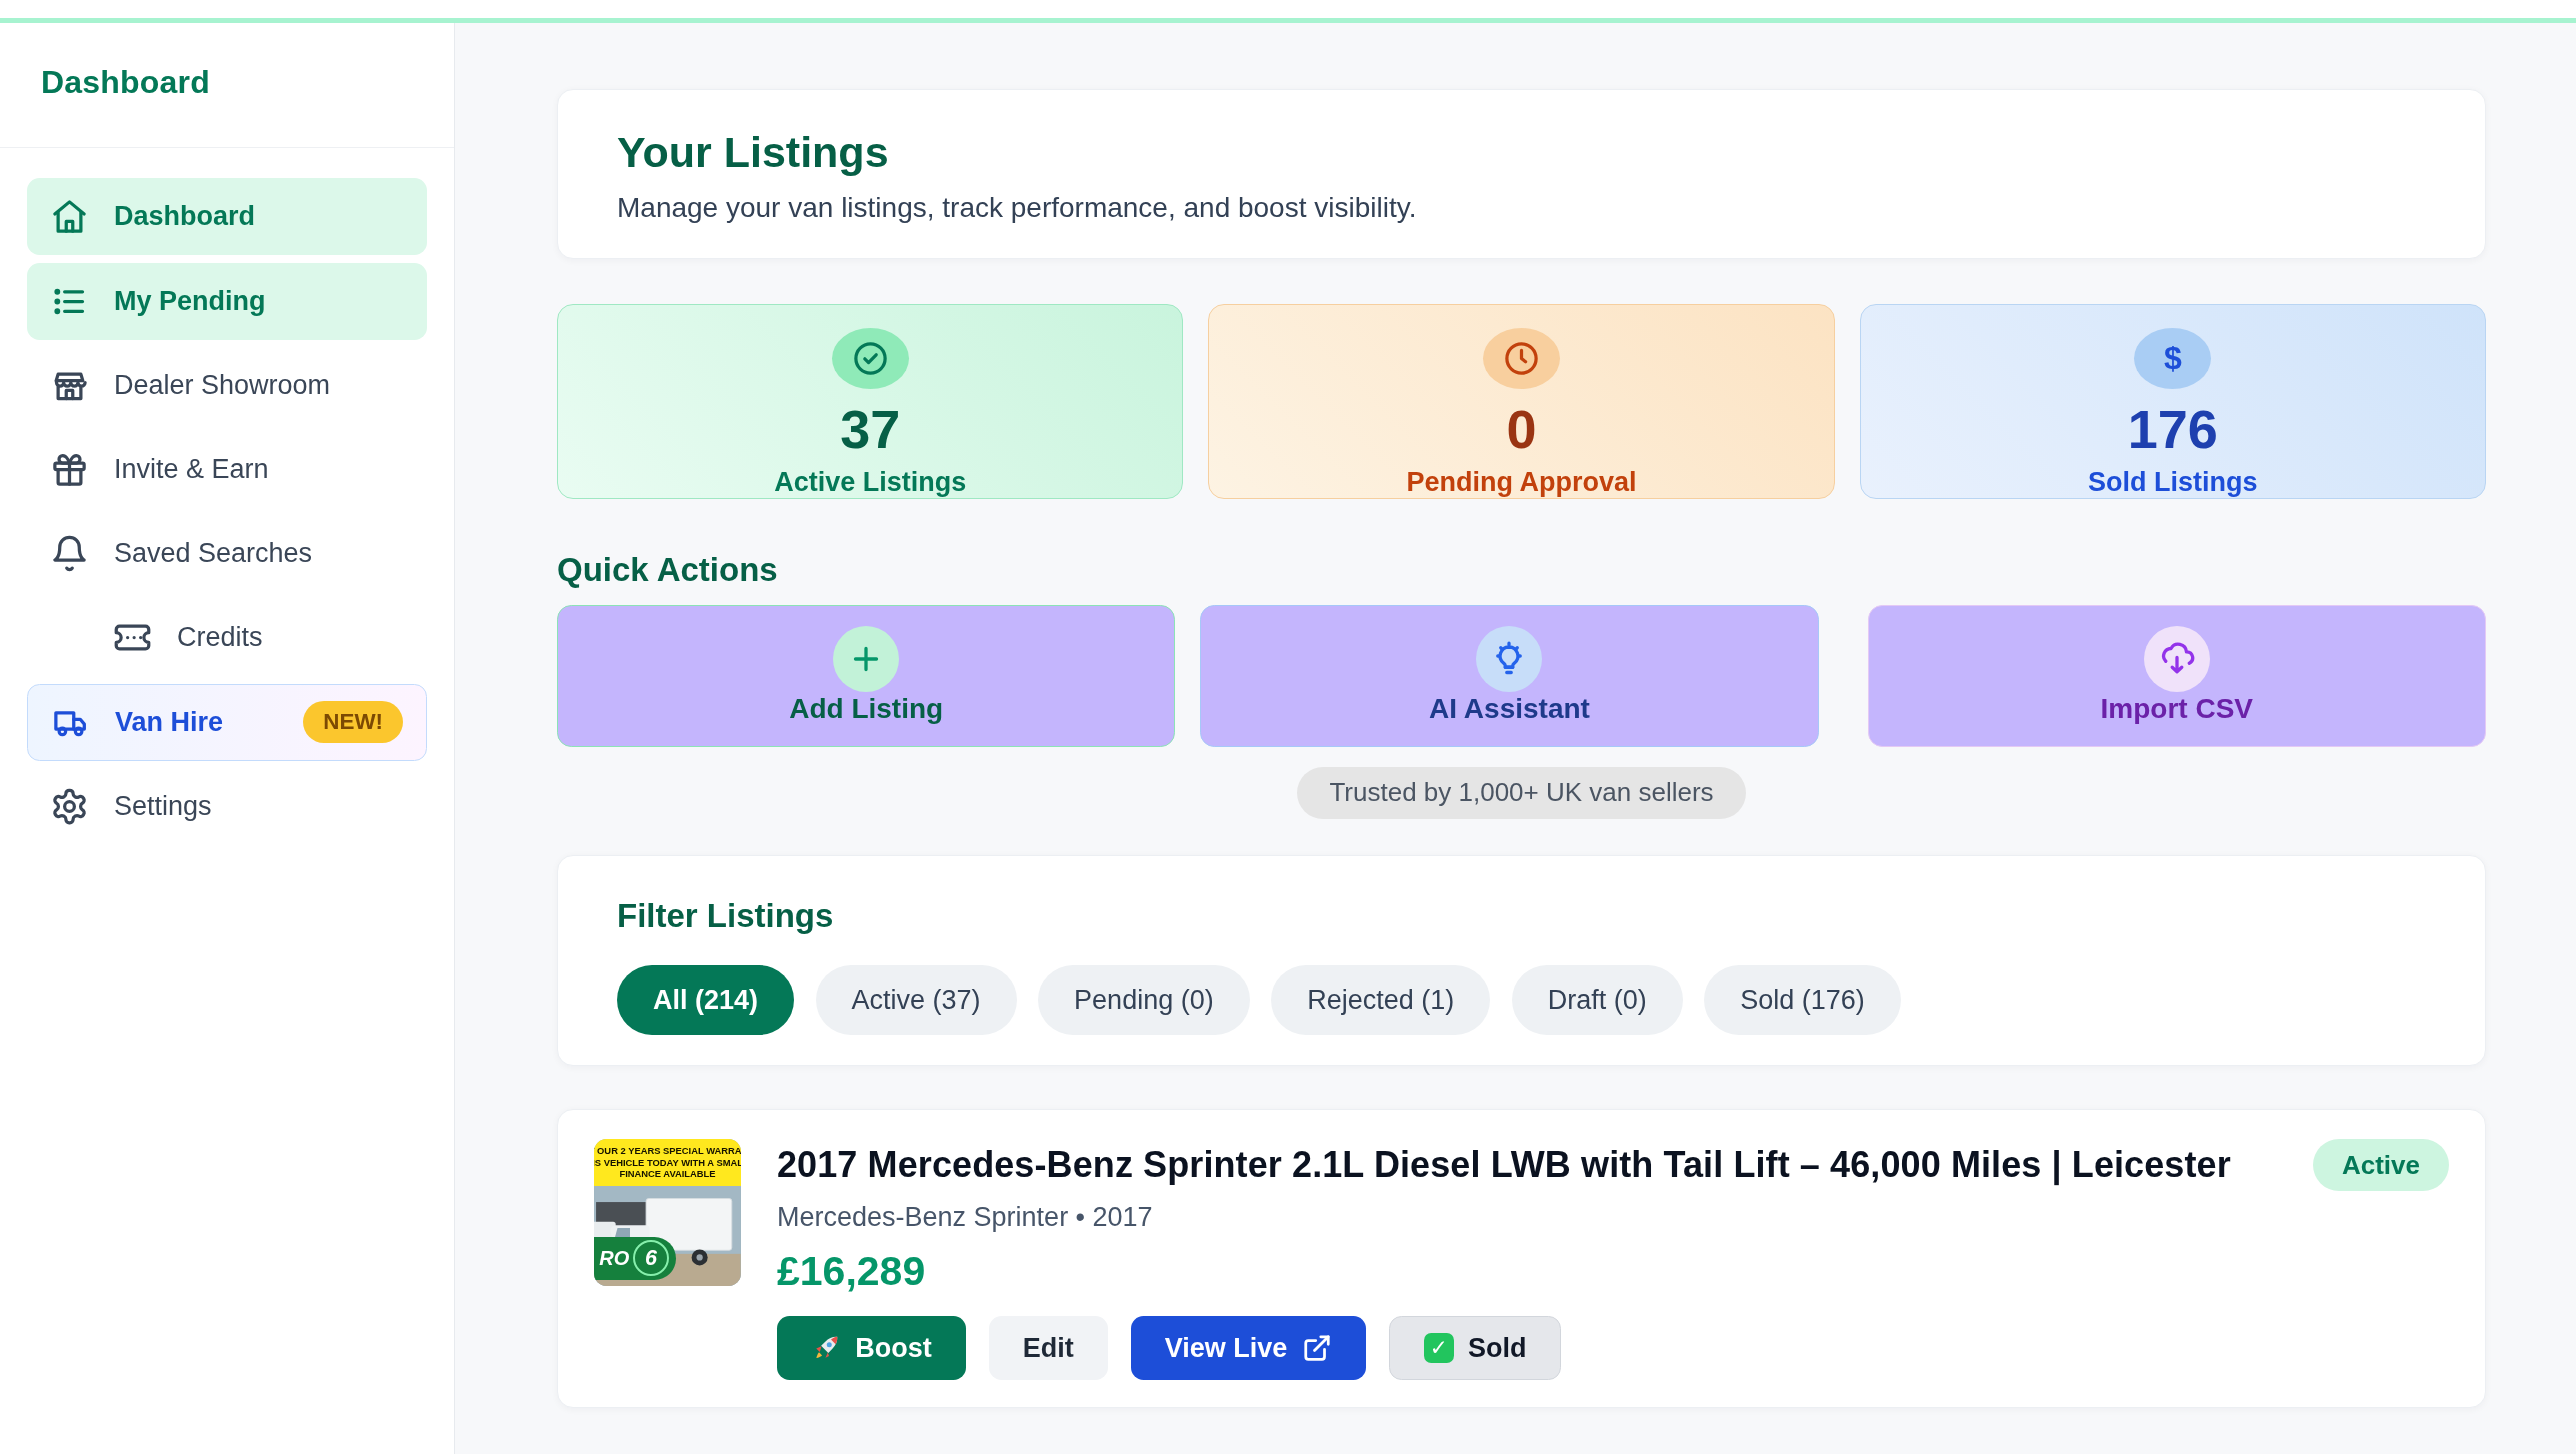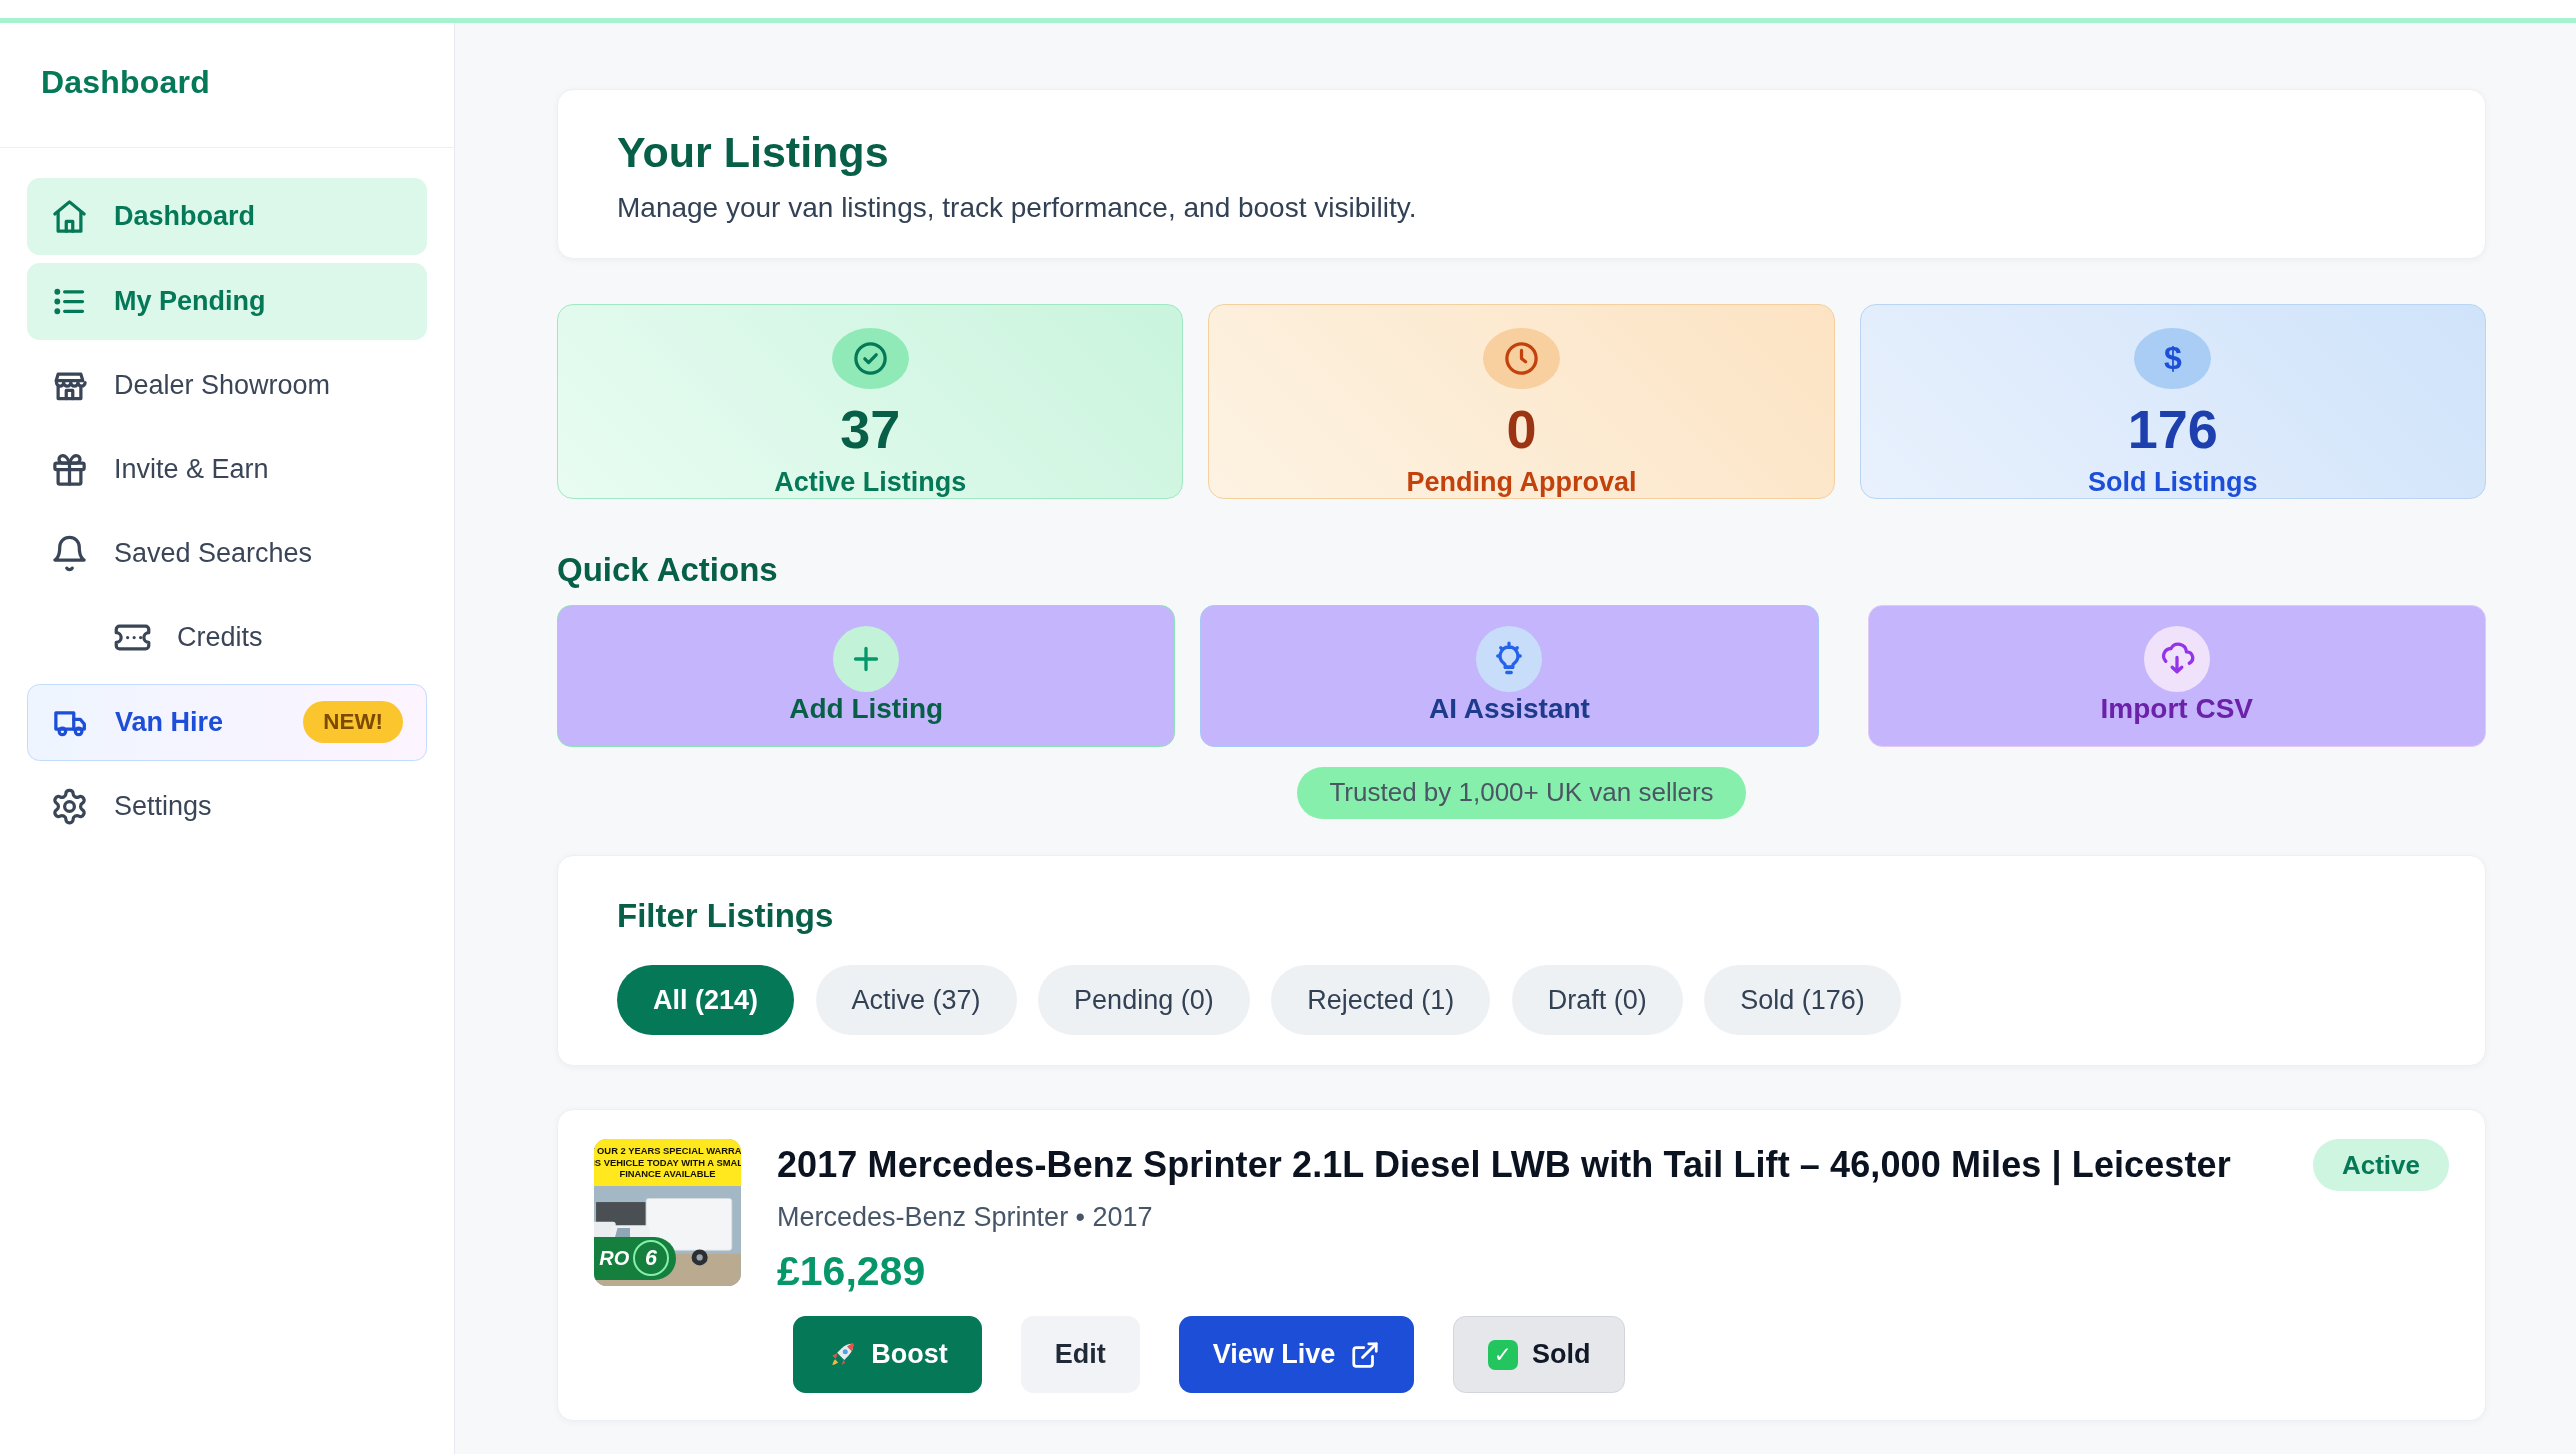--- a/index.html
+++ b/index.html
@@ -76,21 +76,21 @@
   .qa-card.green  .qa-ic { background:#c2f2d8; }
   .qa-card.blue   .qa-ic { background:#c7ddf9; }
   .qa-card.purple .qa-ic { background:#f0e2fa; }
   .qa-ic svg { width:36px; height:36px; fill:none; stroke-width:2.2; stroke-linecap:round; stroke-linejoin:round; }
   .qa-lbl { font-size:28px; font-weight:700; }
   .qa-card.green  .qa-lbl { color:#065f46; }
   .qa-card.blue   .qa-lbl { color:#1e3a8a; }
   .qa-card.purple .qa-lbl { color:#6b21a8; }
 
   .trusted-wrap { display:flex; justify-content:center; margin-top:20px; }
-  .trusted { background:#86efac; color:#4b5563; font-size:26px; padding:10.7px 32px; border-radius:895px; }
+  .trusted { background:#e5e5e5; color:#4b5563; font-size:26px; padding:10.7px 32px; border-radius:895px; }
 
   .filter-card { margin-top:36px; padding:41px 59px 30px; }
   .filter-title { font-size:33px; font-weight:800; color:#065f46; }
   .chips { display:flex; gap:21.5px; margin-top:30px; }
   .chip {
     height:70px; display:flex; align-items:center; padding:0 36px;
     background:#eef1f4; color:#334155; border:none; border-radius:895px;
     font-size:27px; font-weight:500; font-family:inherit; cursor:pointer;
   }
   .chip.active { background:#047857; color:#ffffff; font-weight:600; }
@@ -115,23 +115,23 @@
     width:36px; height:36px; border-radius:50%; background:#15803d; border:2.7px solid #86efac;
     color:#fff; font-style:italic; font-weight:800; font-size:21.5px;
     display:flex; align-items:center; justify-content:center;
   }
   .l-body { flex:1; padding-top:5.4px; }
   .l-title { font-size:36px; font-weight:800; color:#0b1220; letter-spacing:0.1px; }
   .l-meta  { font-size:27px; color:#475569; margin-top:16px; }
   .l-price { font-size:41px; font-weight:800; color:#059669; margin-top:14.3px; }
   .l-actions { display:flex; gap:23px; margin-top:21.5px; }
   .btn {
-    height:77px; border:none; border-radius:12.5px; padding:0 34px;
+    height:64px; border:none; border-radius:12.5px; padding:0 34px;
     display:flex; align-items:center; gap:14.3px;
-    font-size:27px; font-weight:600; font-family:inherit; cursor:pointer;margin-left:16px;
+    font-size:27px; font-weight:600; font-family:inherit; cursor:pointer;
   }
   .btn-boost { background:#047857; color:#fff; }
   .btn-edit  { background:#f1f3f6; color:#1f2937; }
   .btn-view  { background:#1d4ed8; color:#fff; }
   .btn-sold  { background:#e5e7eb; border:1.8px solid #d2d6dc; color:#111827; }
   .btn svg { width:30px; height:30px; }
   .check-box {
     width:30px; height:30px; background:#22c55e; border-radius:7.2px;
     display:flex; align-items:center; justify-content:center;
     color:#fff; font-size:21.5px; font-weight:800;

